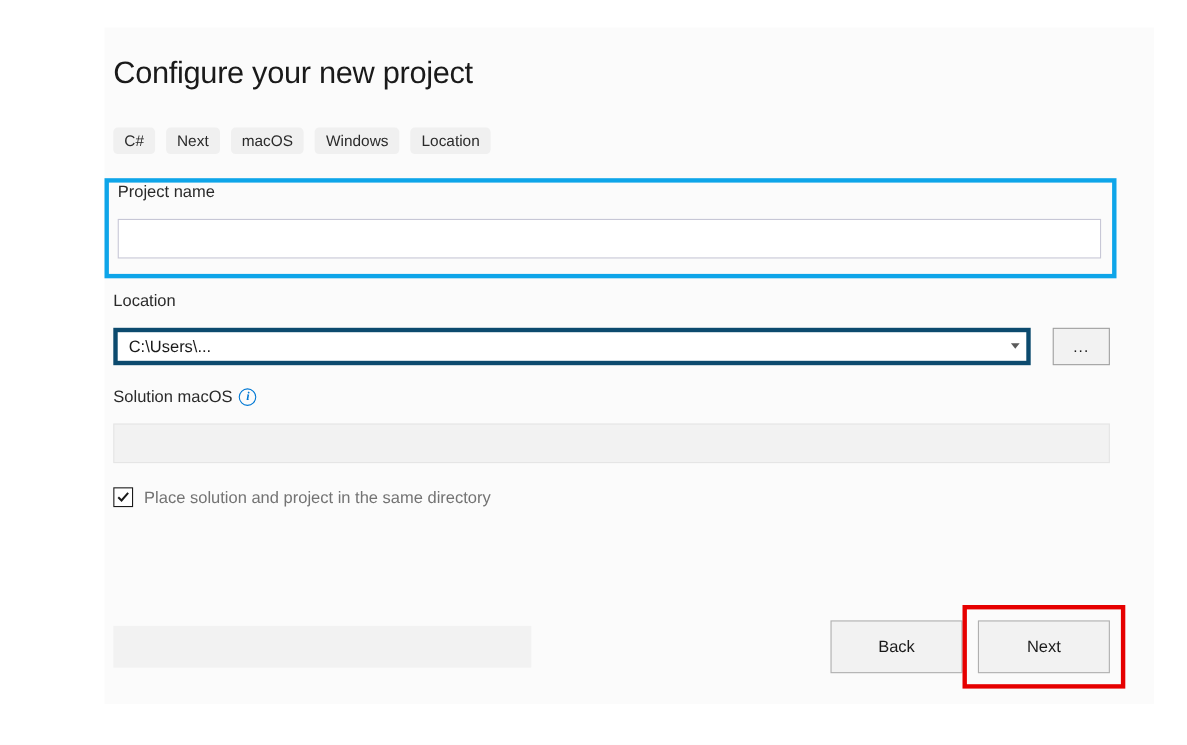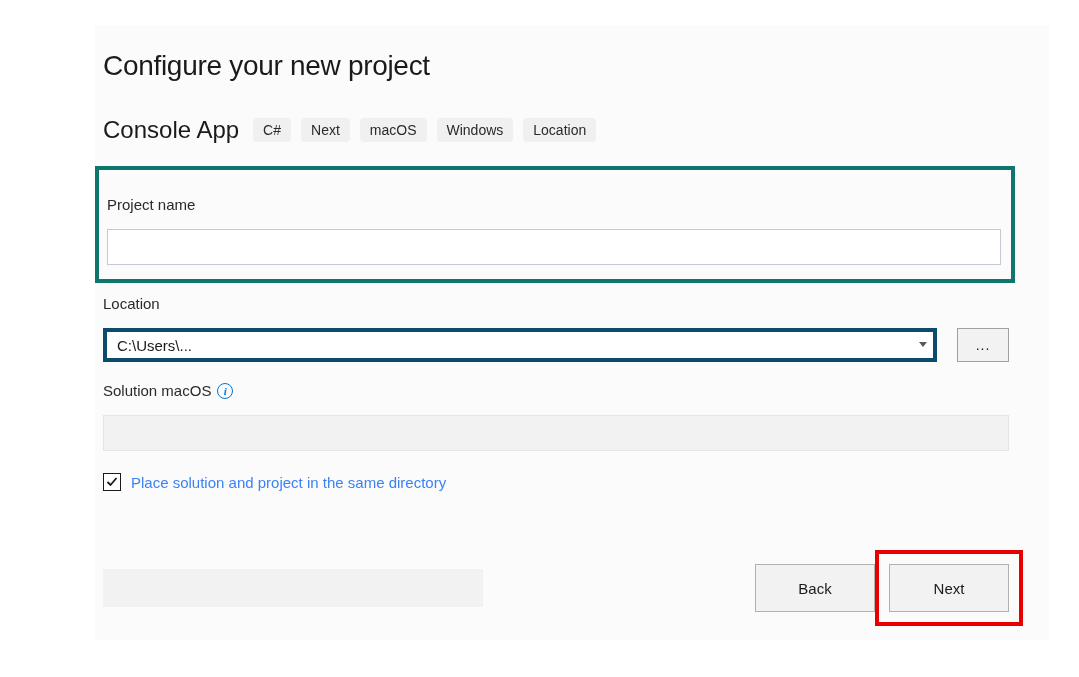--- a/index.html
+++ b/index.html
@@ -45,22 +45,22 @@
     }
     .tag {
       background: #f0f0f0;
       border-radius: 4px;
       padding: 4px 10px;
       font-size: 14px;
       color: #2a2a2a;
     }
 
     .highlight-box {
-      border: 4px solid #0f766e;
-      padding: 26px 10px 14px 8px;
+      border: 4px solid #0ea5e9;
+      padding: 0 10px 14px 8px;
       margin-bottom: 12px;
       margin-left: -8px;
       margin-right: -6px;
     }
 
     .field-group {
       margin-bottom: 18px;
     }
     .field-label {
       font-size: 15px;
@@ -167,21 +167,21 @@
       align-items: center;
       justify-content: center;
       cursor: pointer;
     }
     .checkbox svg {
       width: 12px;
       height: 12px;
     }
     .checkbox-label {
       font-size: 15px;
-      color: #3b82f6;
+      color: #737373;
     }
 
     .bottom-bar {
       position: absolute;
       bottom: 28px;
       left: 8px;
       right: 40px;
       display: flex;
       align-items: center;
     }
@@ -213,21 +213,20 @@
     }
   </style>
 </head>
 <body>
 
 <div class="container">
 
   <h1 class="page-title">Configure your new project</h1>
 
   <div class="template-row">
-    <span class="template-name">Console App</span>
     <div class="tags">
       <span class="tag">C#</span>
       <span class="tag">Next</span>
       <span class="tag">macOS</span>
       <span class="tag">Windows</span>
       <span class="tag">Location</span>
     </div>
   </div>
 
   <div class="highlight-box">

